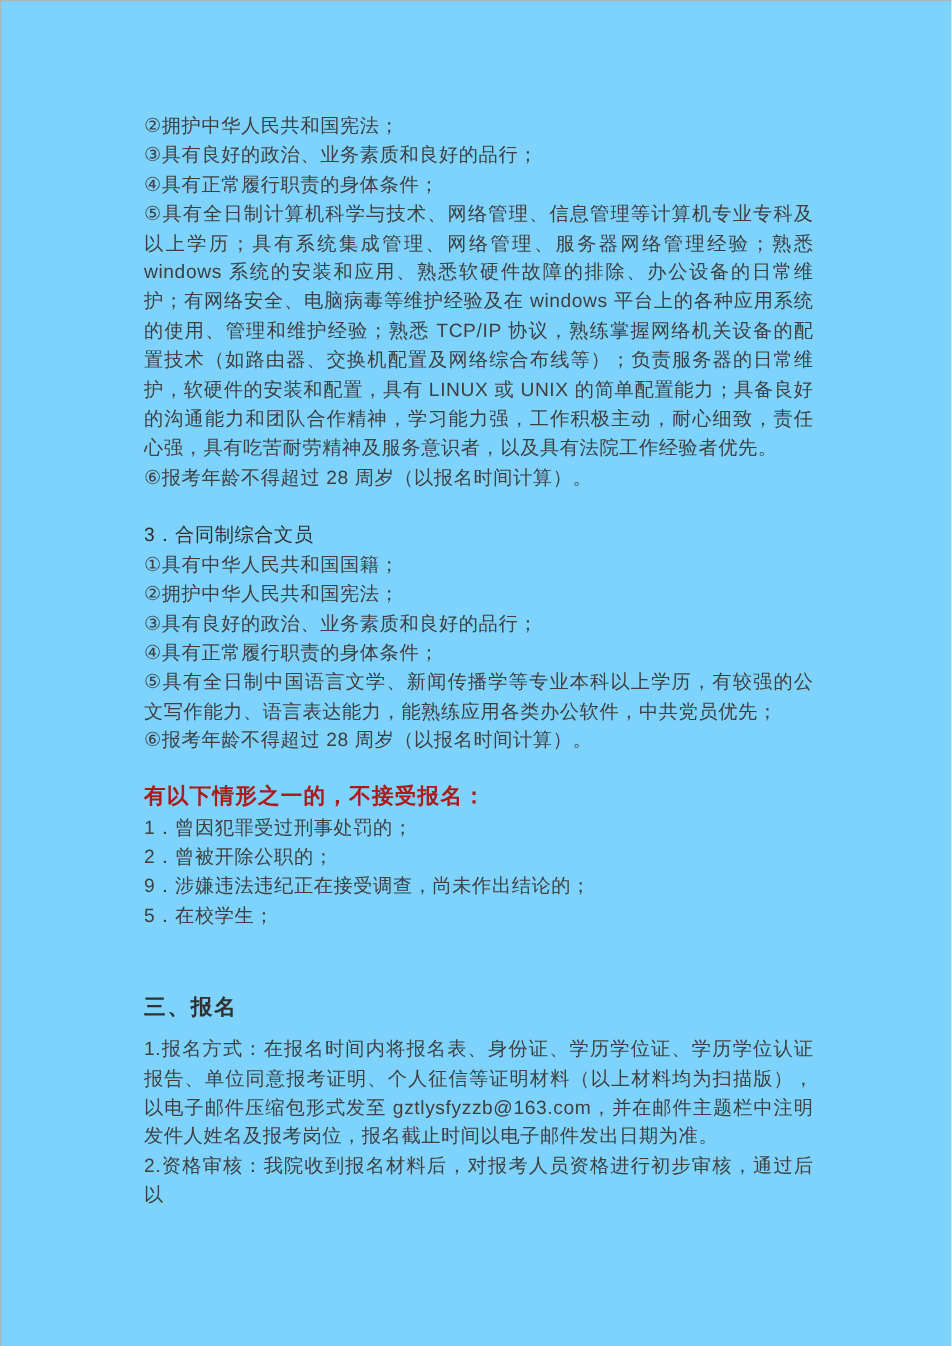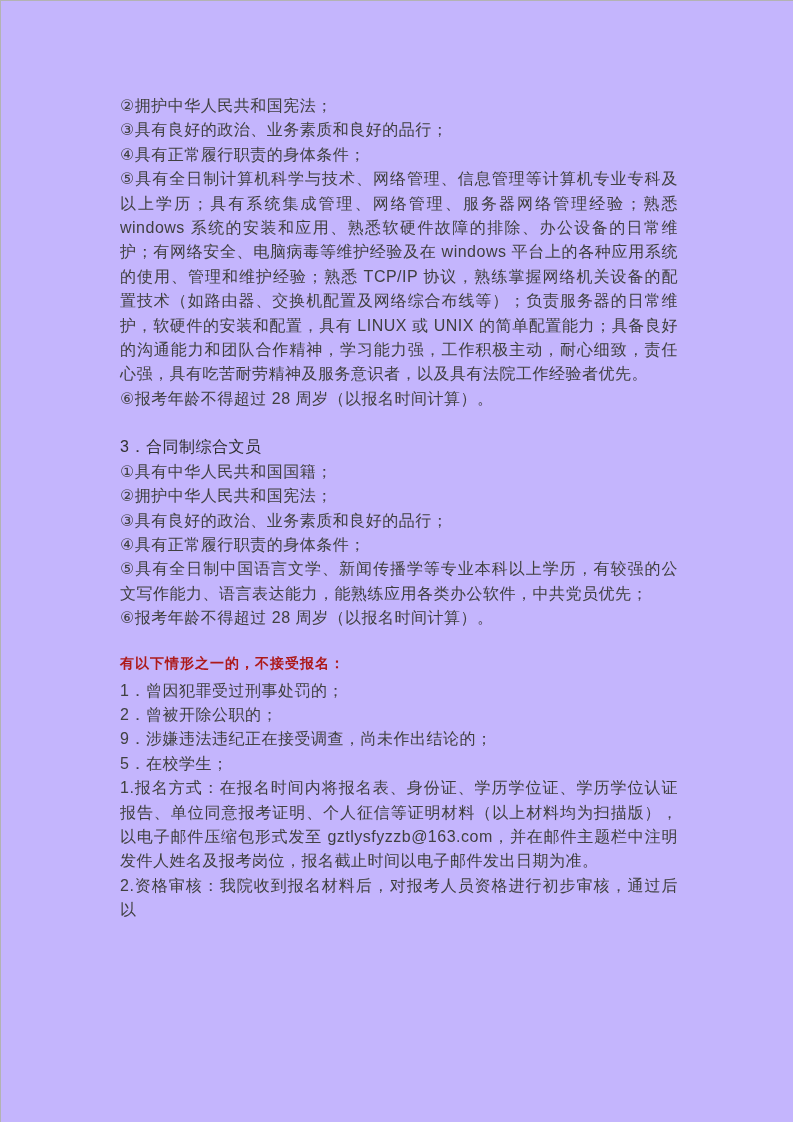--- a/index.html
+++ b/index.html
@@ -4,21 +4,21 @@
 <style>
   html, body {
     margin: 0;
     padding: 0;
     background: #ffffff;
   }
   .page {
     position: relative;
     width: 793px;
     height: 1122px;
-    background: #c4b5fd;
+    background: #7dd3fc;
     border-top: 1px solid #b3b3b3;
     border-left: 1px solid #b3b3b3;
     box-sizing: border-box;
     overflow: hidden;
     font-family: "Liberation Sans", "DejaVu Sans", sans-serif;
   }
   .content {
     position: absolute;
     left: 119px;
     top: 93px;
@@ -39,21 +39,21 @@
     margin-top: 24px !important;
     font-weight: normal;
     color: #303030;
     font-size: 16px;
   }
   .alert-heading {
     margin-top: 19px !important;
     margin-bottom: 3px !important;
     font-weight: bold;
     color: #ad1a1a;
-    font-size: 14px;
+    font-size: 18px;
     line-height: 26px;
     letter-spacing: 1px;
   }
   .section-heading {
     margin-top: 50px !important;
     margin-bottom: 11px !important;
     font-weight: bold;
     color: #303030;
     font-size: 18px;
     line-height: 26px;
@@ -79,17 +79,18 @@
     <p class="req-item">④具有正常履行职责的身体条件；</p>
     <p class="req-item">⑤具有全日制中国语言文学、新闻传播学等专业本科以上学历，有较强的公文写作能力、语言表达能力，能熟练应用各类办公软件，中共党员优先；</p>
     <p class="req-item">⑥报考年龄不得超过 28 周岁（以报名时间计算）。</p>
 
     <p class="alert-heading">有以下情形之一的，不接受报名：</p>
     <p class="req-item">1．曾因犯罪受过刑事处罚的；</p>
     <p class="req-item">2．曾被开除公职的；</p>
     <p class="req-item">9．涉嫌违法违纪正在接受调查，尚未作出结论的；</p>
     <p class="req-item">5．在校学生；</p>
 
+    <p class="section-heading">三、报名</p>
     <p class="req-item">1.报名方式：在报名时间内将报名表、身份证、学历学位证、学历学位认证报告、单位同意报考证明、个人征信等证明材料（以上材料均为扫描版），以电子邮件压缩包形式发至 gztlysfyzzb@163.com，并在邮件主题栏中注明发件人姓名及报考岗位，报名截止时间以电子邮件发出日期为准。</p>
     <p class="req-item">2.资格审核：我院收到报名材料后，对报考人员资格进行初步审核，通过后以</p>
 
   </div>
 </div>
 
 </body></html>

